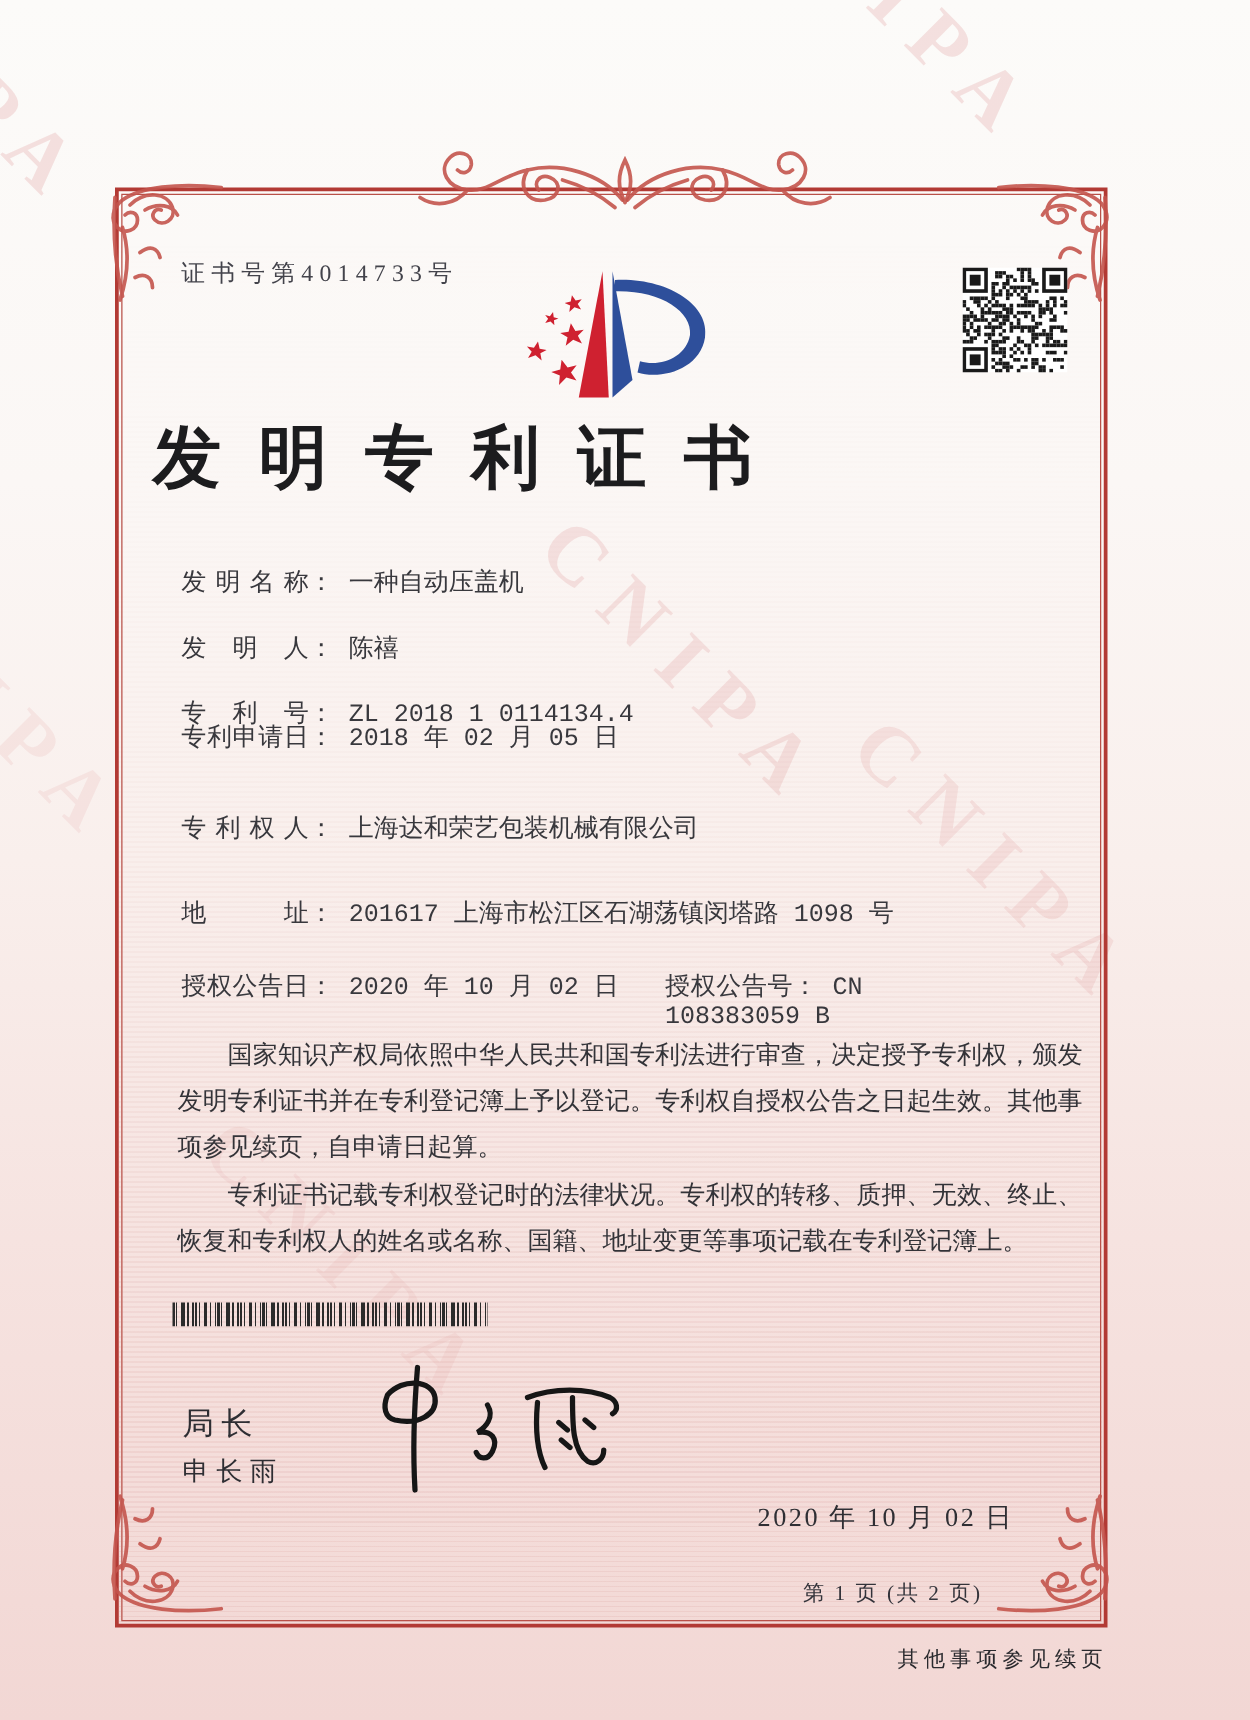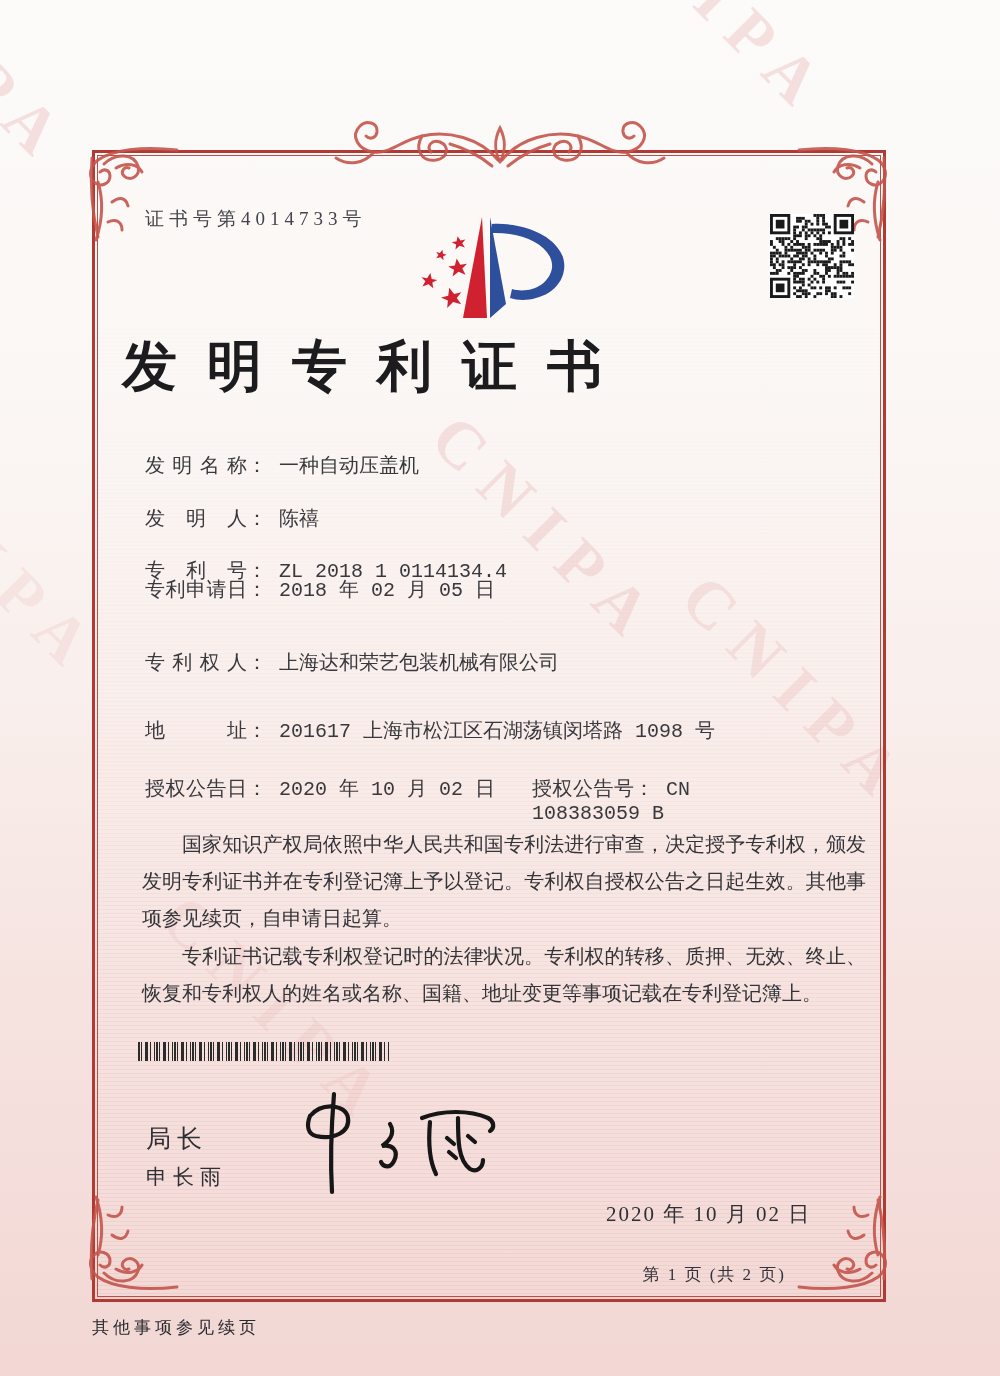--- a/index.html
+++ b/index.html
@@ -30,21 +30,21 @@
   .bodytext p{margin:0 0 1px 0;text-indent:2em;}
   .barcode{position:absolute;left:138px;top:1042px;width:252px;height:19px;
     background:repeating-linear-gradient(90deg,#2b2b2b 0 2px,transparent 2px 3px,#2b2b2b 3px 4px,transparent 4px 7px,#2b2b2b 7px 10px,transparent 10px 12px,#2b2b2b 12px 13px,transparent 13px 16px,#2b2b2b 16px 17px,transparent 17px 18px);}
   .issuer-title{position:absolute;left:146px;top:1122px;font-family:"Liberation Sans","DejaVu Sans",sans-serif;
     font-size:25px;letter-spacing:6px;color:#2e2e33;font-weight:500;}
   .issuer-name{position:absolute;left:146px;top:1163px;font-family:"Liberation Sans","DejaVu Sans",sans-serif;
     font-size:21px;letter-spacing:6px;color:#2e2e33;font-weight:400;}
   .signature{position:absolute;left:272px;top:1088px;}
   .issue-date{position:absolute;left:606px;top:1200px;font-size:21px;letter-spacing:2px;color:#2f2f34;}
   .pageinfo{position:absolute;left:92px;top:1263px;width:672px;text-align:right;font-size:17px;letter-spacing:2px;color:#33333a;margin-left:22px;}
-  .contnote{position:absolute;left:92px;top:1316px;width:794px;text-align:left;font-size:17px;letter-spacing:4px;color:#2a2a2e;}
+  .contnote{position:absolute;left:92px;top:1316px;width:794px;text-align:right;font-size:17px;letter-spacing:4px;color:#2a2a2e;}
 </style>
 </head>
 <body>
 
 <div class="page">
 
   <span class="wm" style="left:-120px;top:-80px;">CNIPA</span>
   <span class="wm" style="left:640px;top:-130px;">CNIPA</span>
   <span class="wm" style="left:470px;top:400px;opacity:.9;">CNIPA</span>
   <span class="wm" style="left:720px;top:560px;opacity:.8;">CNIPA</span>

